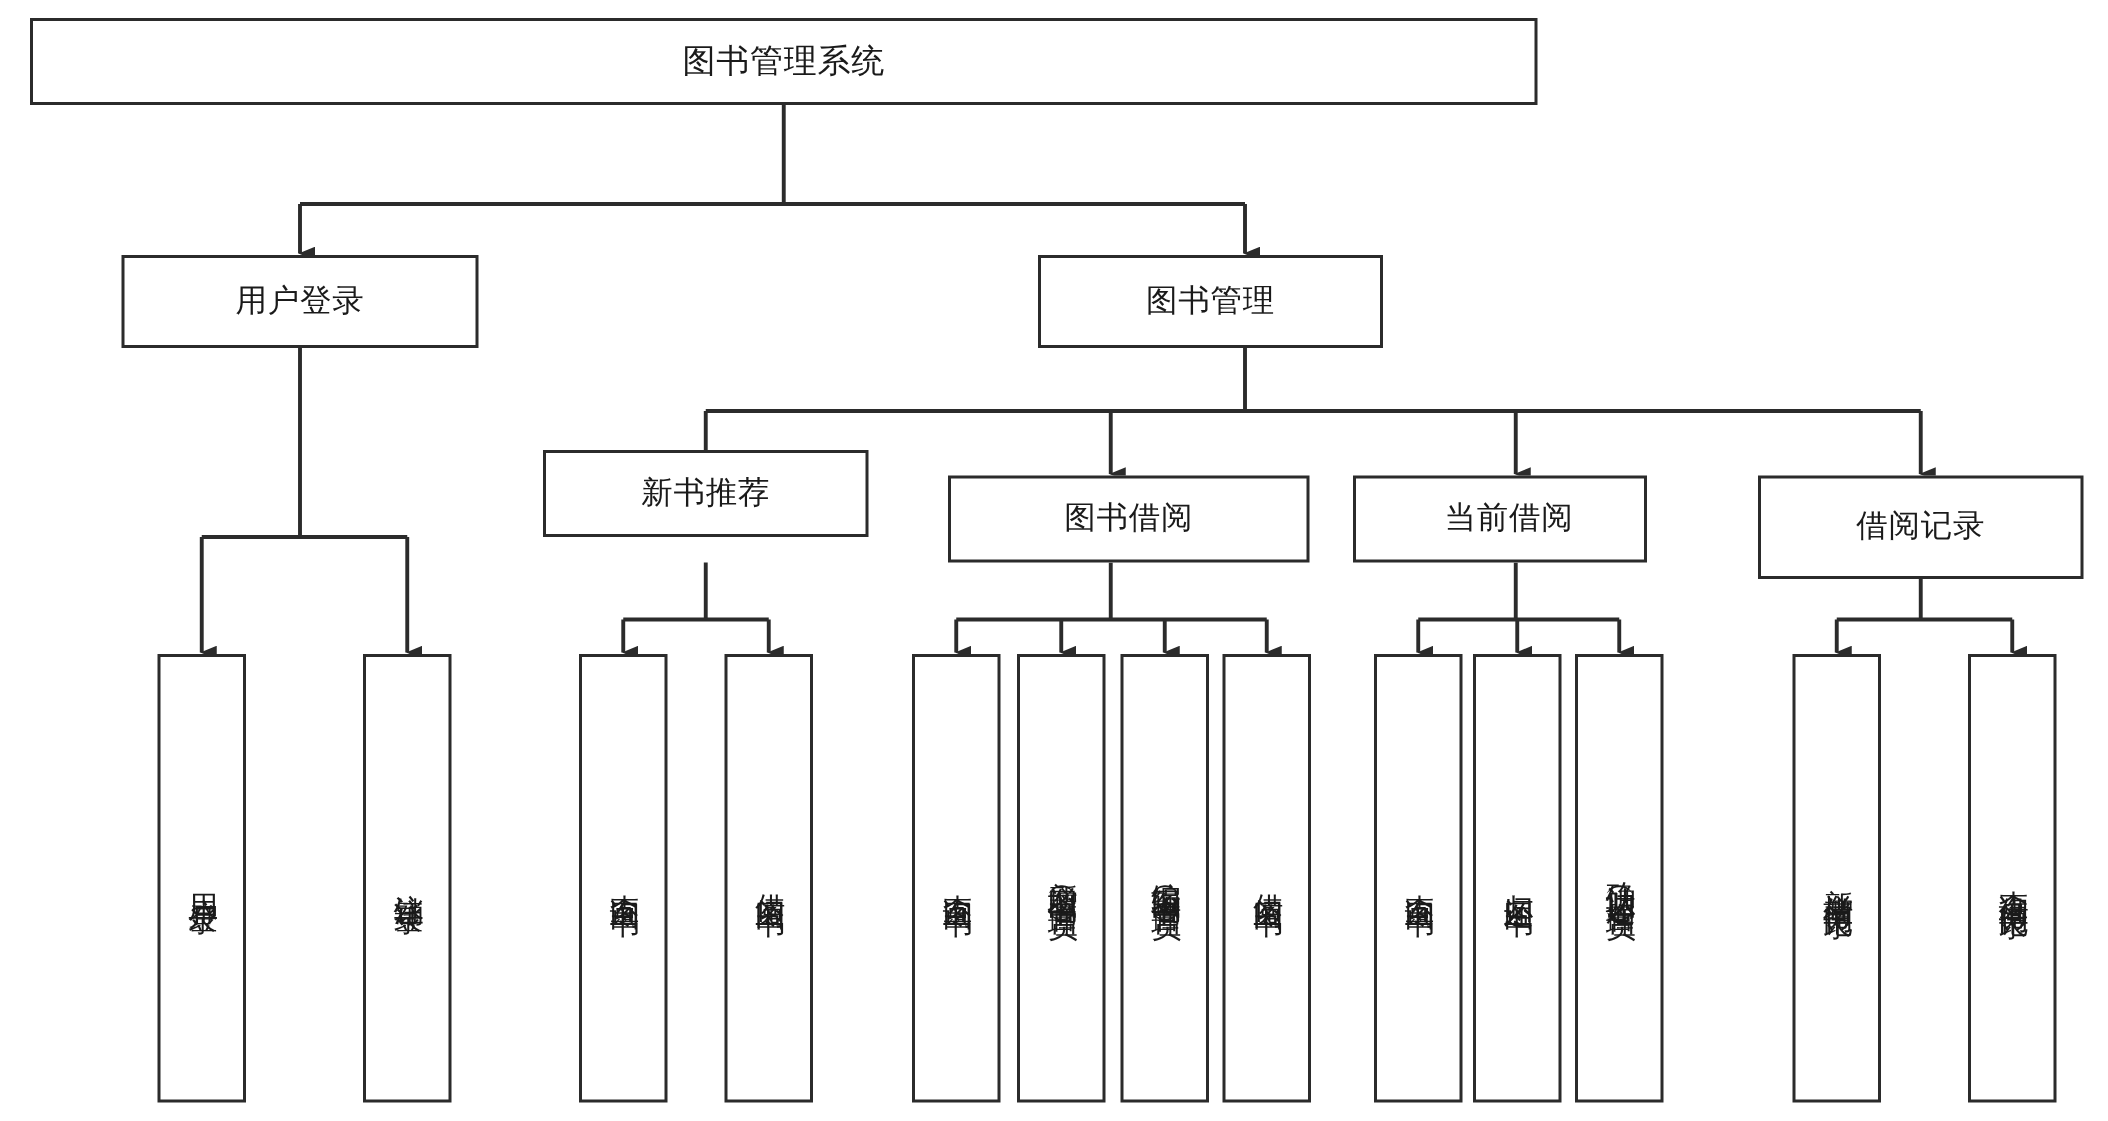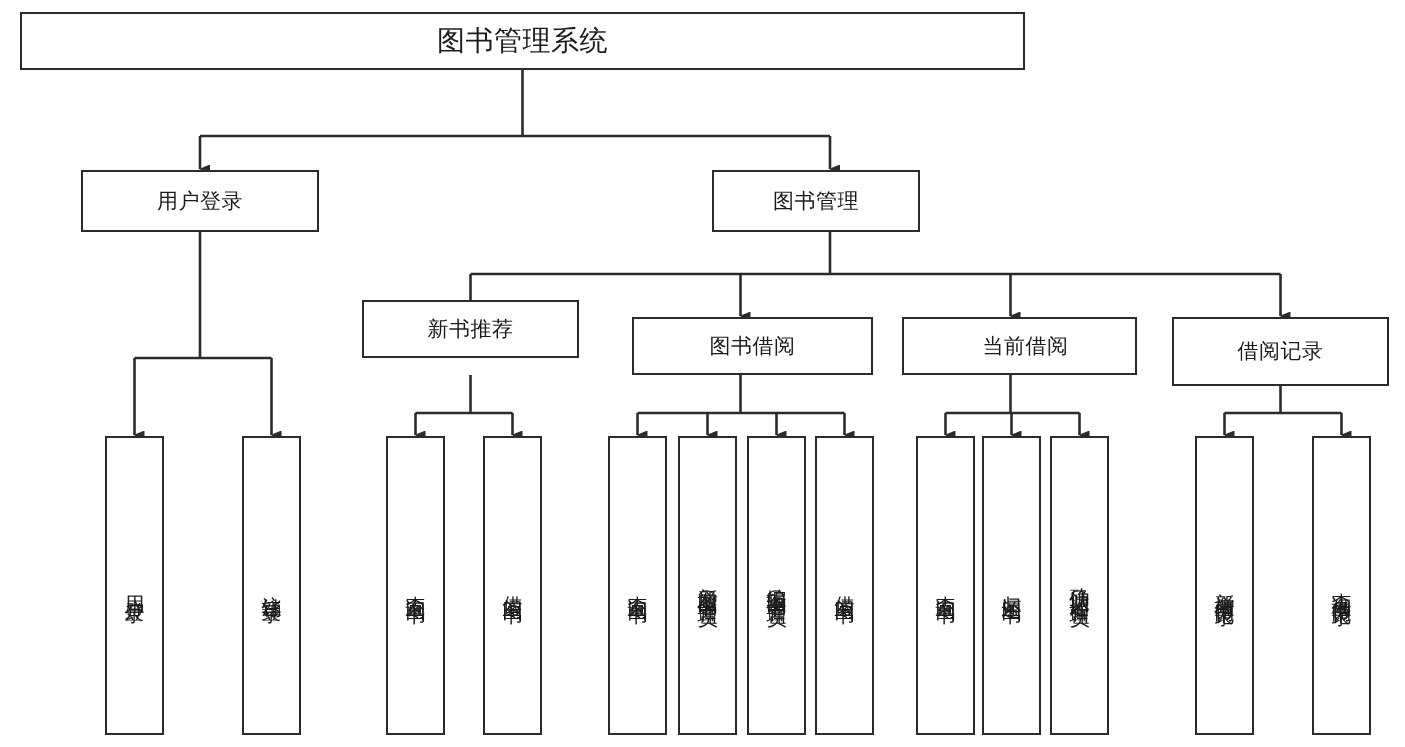--- a/index.html
+++ b/index.html
@@ -45,21 +45,21 @@
     font-size: 21px;
   }
   .node-vertical .node-label {
     writing-mode: vertical-rl;
     text-orientation: upright;
     font-size: 20px;
     letter-spacing: 3px;
     line-height: 1.05;
     max-height: 100%;
   }
-  .node-root .node-label { font-size: 28px; }
+  .node-root .node-label { font-size: 22px; }
   .watermark {
     position: absolute;
     right: 10px;
     bottom: 5px;
     font-size: 17px;
     color: #a8a8a8;
     white-space: nowrap;
     pointer-events: none;
     letter-spacing: 0.5px;
   }
@@ -110,30 +110,30 @@
         <path d="M 1341.5 413 L 1341.5 435" marker-end="url(#arrowhead)"></path>
       </g>
   </svg>
   <div id="node-layer">
       <div class="node-box node-horizontal node-root" style="left: 20px; top: 12px; width: 1005px; height: 58px;">
         <span class="node-label">图书管理系统</span>
       </div>
       <div class="node-box node-horizontal" style="left: 81px; top: 170px; width: 238px; height: 62px;">
         <span class="node-label">用户登录</span>
       </div>
-      <div class="node-box node-horizontal" style="left: 712px; top: 170px; width: 208px; height: 62px;">
+      <div class="node-box node-horizontal" style="left: 692px; top: 170px; width: 230px; height: 62px;">
         <span class="node-label">图书管理</span>
       </div>
       <div class="node-box node-horizontal" style="left: 362px; top: 300px; width: 217px; height: 58px;">
         <span class="node-label">新书推荐</span>
       </div>
       <div class="node-box node-horizontal" style="left: 632px; top: 317px; width: 241px; height: 58px;">
         <span class="node-label">图书借阅</span>
       </div>
-      <div class="node-box node-horizontal" style="left: 902px; top: 317px; width: 235px; height: 58px; padding-left: 12px;">
+      <div class="node-box node-horizontal" style="left: 902px; top: 317px; width: 196px; height: 58px; padding-left: 12px;">
         <span class="node-label">当前借阅</span>
       </div>
       <div class="node-box node-horizontal" style="left: 1172px; top: 317px; width: 217px; height: 69px;">
         <span class="node-label">借阅记录</span>
       </div>
       <div class="node-box node-vertical" style="left: 105px; top: 436px; width: 59px; height: 299px;">
         <span class="node-label">用户登录</span>
       </div>
       <div class="node-box node-vertical" style="left: 242px; top: 436px; width: 59px; height: 299px;">
         <span class="node-label">注销登录</span>

